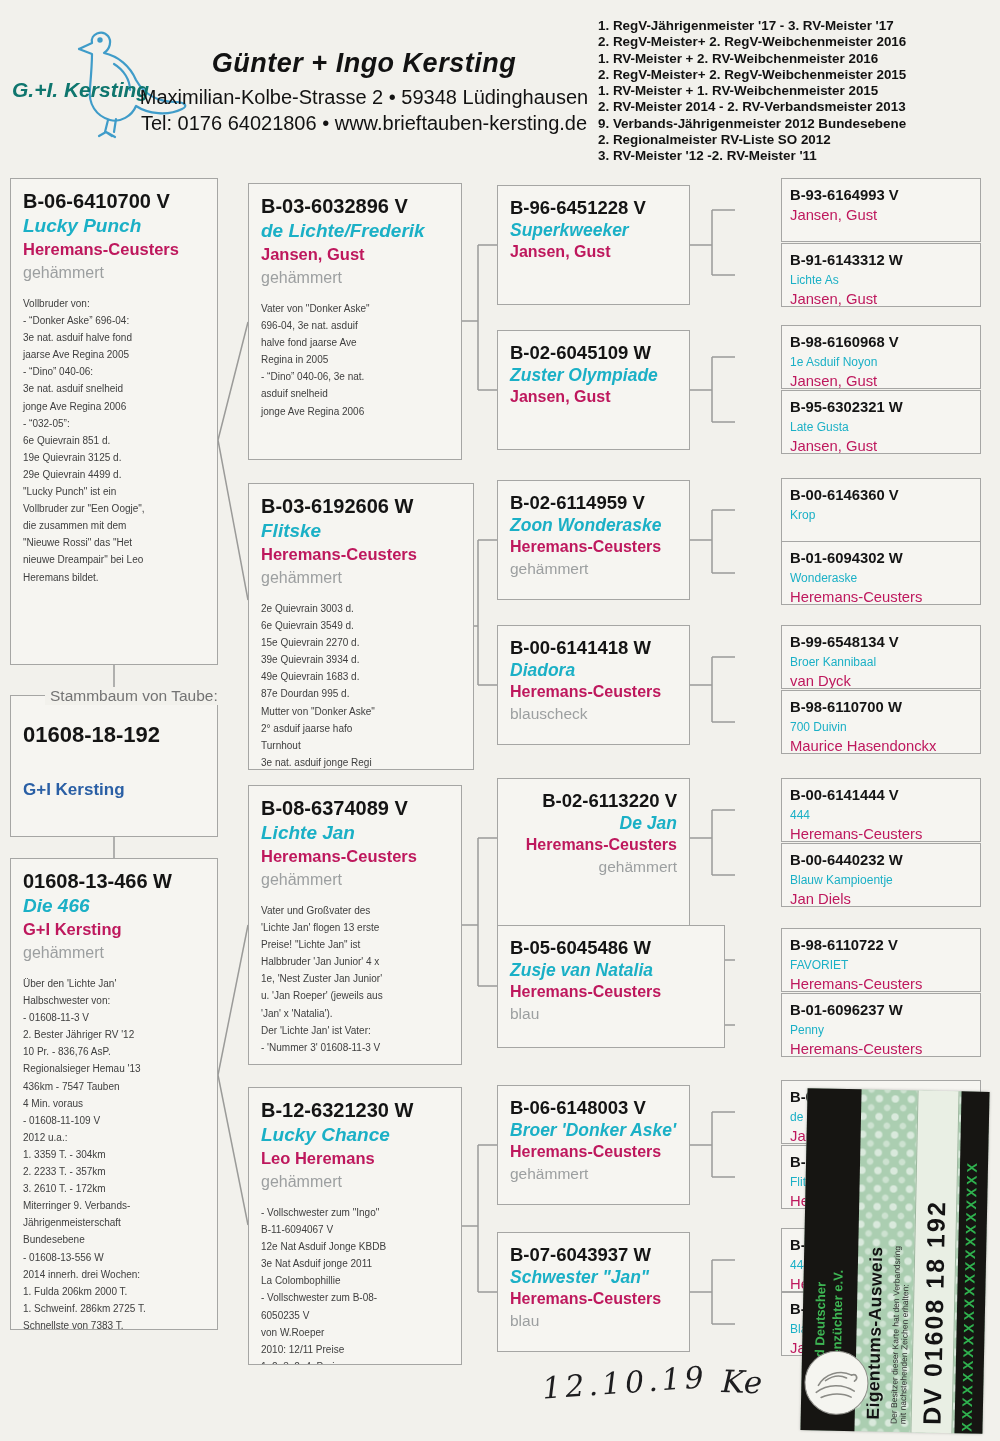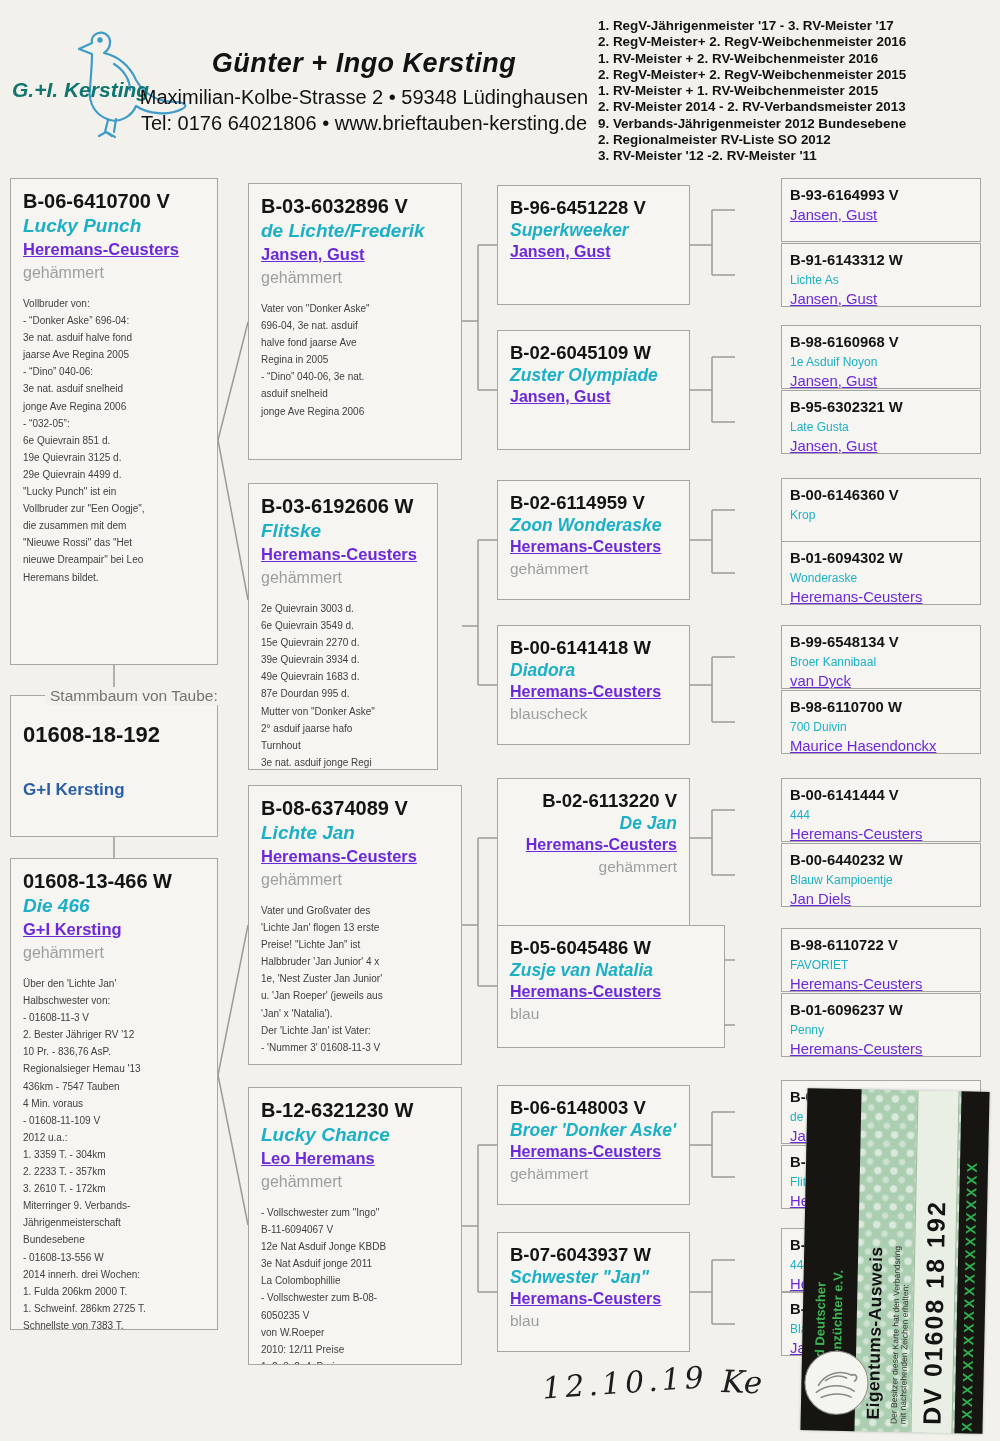--- a/index.html
+++ b/index.html
@@ -12,21 +12,21 @@
   .masthead .title{font-size:27px;font-weight:bold;font-style:italic;letter-spacing:.5px;}
   .masthead .addr{font-size:20px;margin-top:7px;}
   .masthead .tel{font-size:20px;margin-top:3px;}
   .achievements{position:absolute;left:598px;top:18px;width:395px;}
   .achievements div{font-size:13.4px;font-weight:bold;color:#121212;line-height:16.3px;white-space:nowrap;}
 
   
   .pbox{position:absolute;background:#f6f5f1;border:1.5px solid #a6a6a4;box-sizing:border-box;overflow:hidden;padding:10px 12px 4px 12px;}
   .ring{font-weight:bold;color:#141414;font-size:20px;line-height:25px;}
   .pname{font-weight:bold;font-style:italic;color:#1bb0c6;font-size:19px;line-height:24px;}
-  .breeder{font-weight:bold;color:#6d28d9;font-size:16.5px;line-height:21px;margin-top:1px;text-decoration:underline;}
+  .breeder{font-weight:bold;color:#be185d;font-size:16.5px;line-height:21px;margin-top:1px;}
   .colorline{color:#9c9fa0;font-size:16px;line-height:20px;margin-top:3px;}
   .notes{color:#404040;font-size:10px;line-height:17.1px;margin-top:12px;white-space:pre-line;}
 
   .g3 .ring{font-size:18.5px;line-height:23px;}
   .g3 .pname{font-size:17.5px;line-height:22px;}
   .g3 .breeder{font-size:16px;line-height:20px;}
   .g3 .colorline{font-size:15.5px;line-height:19px;margin-top:2px;}
 
   .g4{padding:7px 8px;margin-left:46px;}
   .g4 .ring{font-size:14.8px;line-height:19.5px;}
@@ -168,21 +168,21 @@
     <div class="breeder">Jansen, Gust</div>
     <div class="colorline">gehämmert</div>
     <div class="notes">Vater von "Donker Aske"
  696-04, 3e nat. asduif
 halve fond jaarse Ave
 Regina in 2005
 - “Dino” 040-06, 3e nat.
 asduif snelheid
 jonge Ave Regina 2006</div>
   </div>
-  <div class="pbox" style="left:248px;top:483px;width:190px;height:287px;">
+  <div class="pbox" style="left:248px;top:483px;width:226px;height:287px;">
     <div class="ring">B-03-6192606 W</div>
     <div class="pname">Flitske</div>
     <div class="breeder">Heremans-Ceusters</div>
     <div class="colorline">gehämmert</div>
     <div class="notes">2e Quievrain 3003 d.
 6e Quievrain 3549 d.
 15e Quievrain  2270 d.
 39e Quievrain 3934 d.
 49e Quievrain 1683 d.
 87e Dourdan 995 d.

